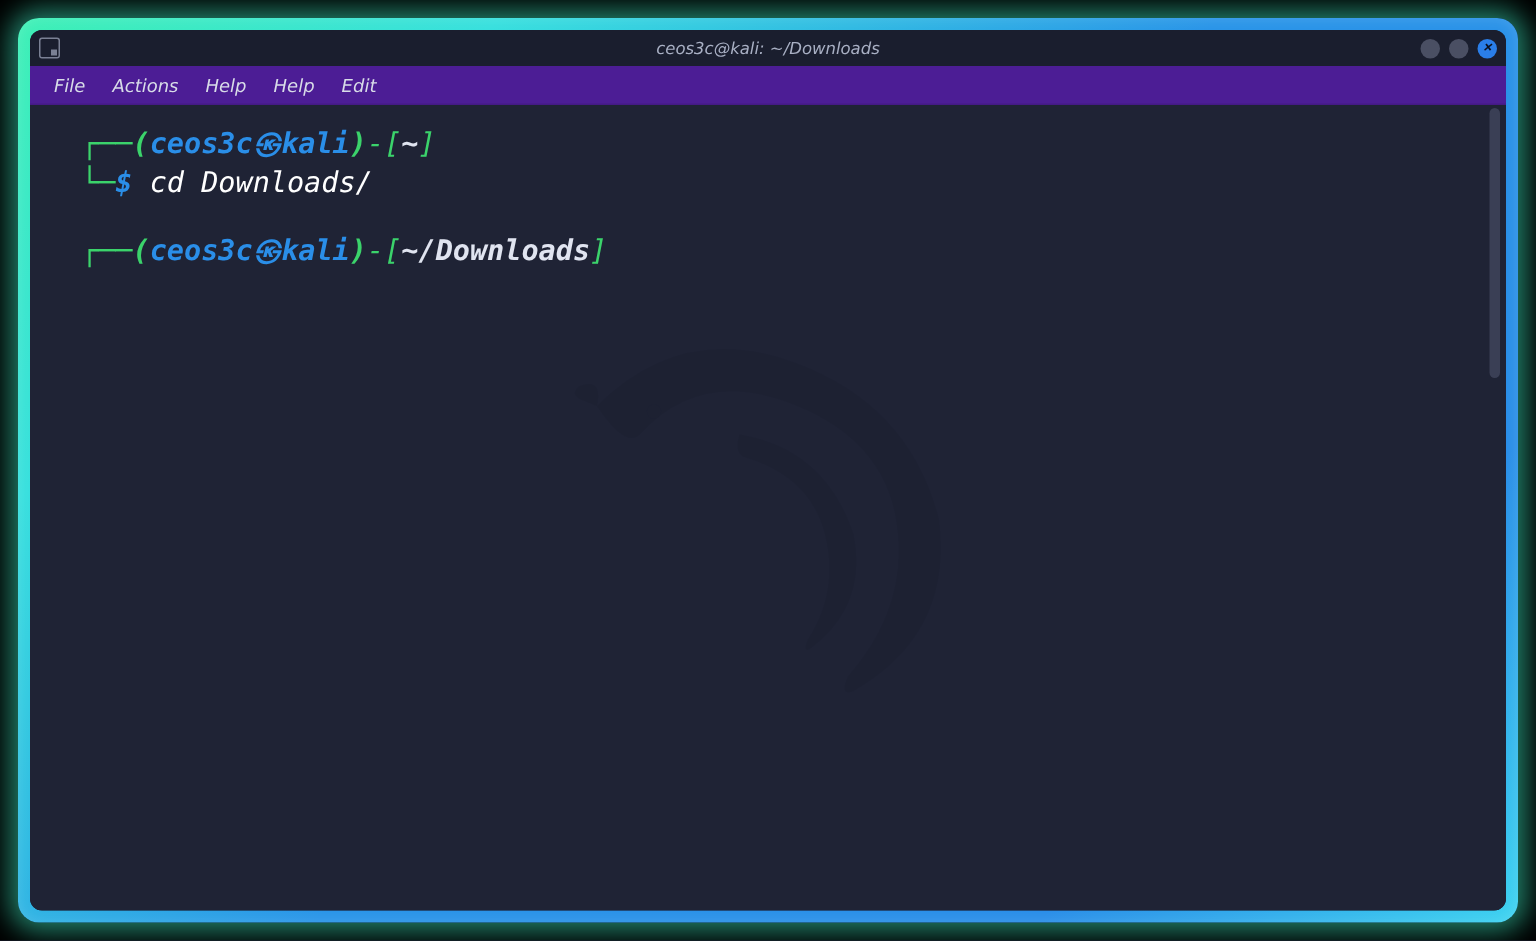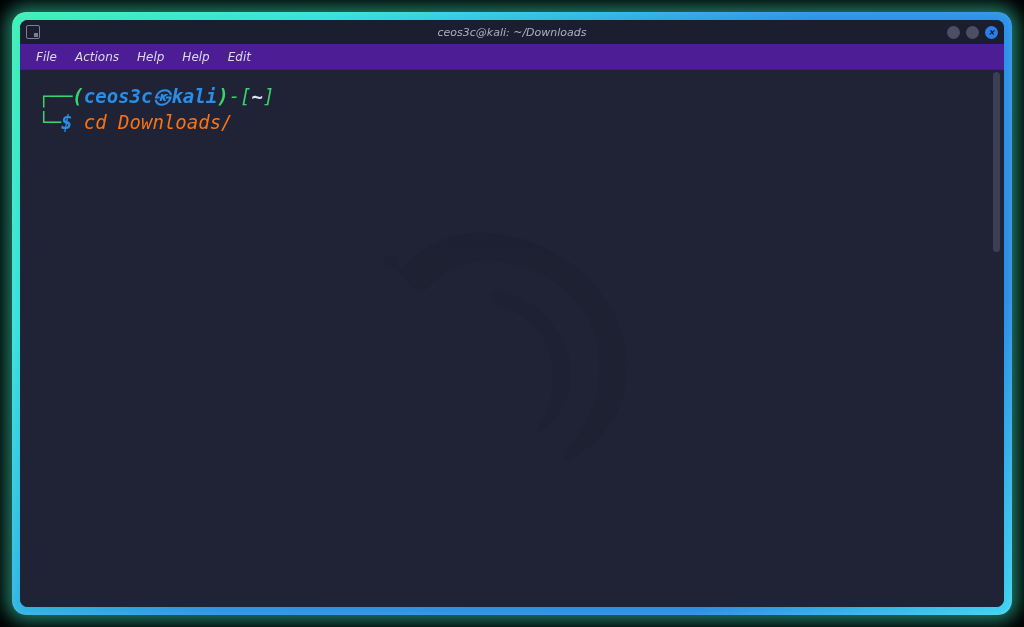--- a/index.html
+++ b/index.html
@@ -121,31 +121,31 @@
       opacity: 0.10;
       pointer-events: none;
     }
     .terminal-content {
       position: relative;
       z-index: 1;
       font-size: 19px;
       line-height: 1.35;
       color: #d8dce8;
     }
-    .prompt-line1, .prompt-line2 { white-space: pre; font-family: 'DejaVu Sans Mono', monospace; }
+    .prompt-line1, .prompt-line2 { white-space: pre; font-family: 'DejaVu Sans Mono', monospace; margin-left: 16px; }
     .p-angle { color: #3bd36b; }
     .p-paren { color: #3bd36b; font-weight: bold; }
     .p-user { color: #2a8ee8; font-weight: bold; }
     .p-skull { color: #2a8ee8; font-weight: bold; }
     .p-host { color: #2a8ee8; font-weight: bold; }
     .p-dash { color: #3bd36b; }
     .p-brk { color: #3bd36b; }
     .p-path { color: #e0e4f0; font-weight: bold; }
     .p-dollar { color: #2a8ee8; font-weight: bold; }
-    .p-cmd { color: #f97316; }
+    .p-cmd { color: #ffffff; }
     .cursor-block {
       display: inline-block;
       width: 11px;
       height: 20px;
       background: #d8dce8;
       vertical-align: text-bottom;
       margin-left: 2px;
     }
     .scrollbar {
       position: absolute;
@@ -191,20 +191,21 @@
         <circle cx="60" cy="62" r="2.5" fill="#0d1120"></circle>
       </svg>
 
       <div class="terminal-content">
 
         <div class="prompt-line1"><span class="p-angle">┌──</span><span class="p-paren">(</span><span class="p-user">ceos3c</span><span class="p-skull">㉿</span><span class="p-host">kali</span><span class="p-paren">)</span><span class="p-dash">-</span><span class="p-brk">[</span><span class="p-path">~</span><span class="p-brk">]</span></div>
         <div class="prompt-line2"><span class="p-angle">└─</span><span class="p-dollar">$</span> <span class="p-cmd">cd Downloads/</span></div>
 
         <div class="block-gap"></div>
 
+        <div class="prompt-line1"><span class="p-angle">┌──</span><span class="p-paren">(</span><span class="p-user">ceos3c</span><span class="p-skull">㉿</span><span class="p-host">kali</span><span class="p-paren">)</span><span class="p-dash">-</span><span class="p-brk">[</span><span class="p-path">~/Downloads</span><span class="p-brk">]</span></div>
 
       </div>
     </div>
 
     <div class="scrollbar"></div>
 
   </div>
 </div>
 
 </body></html>

